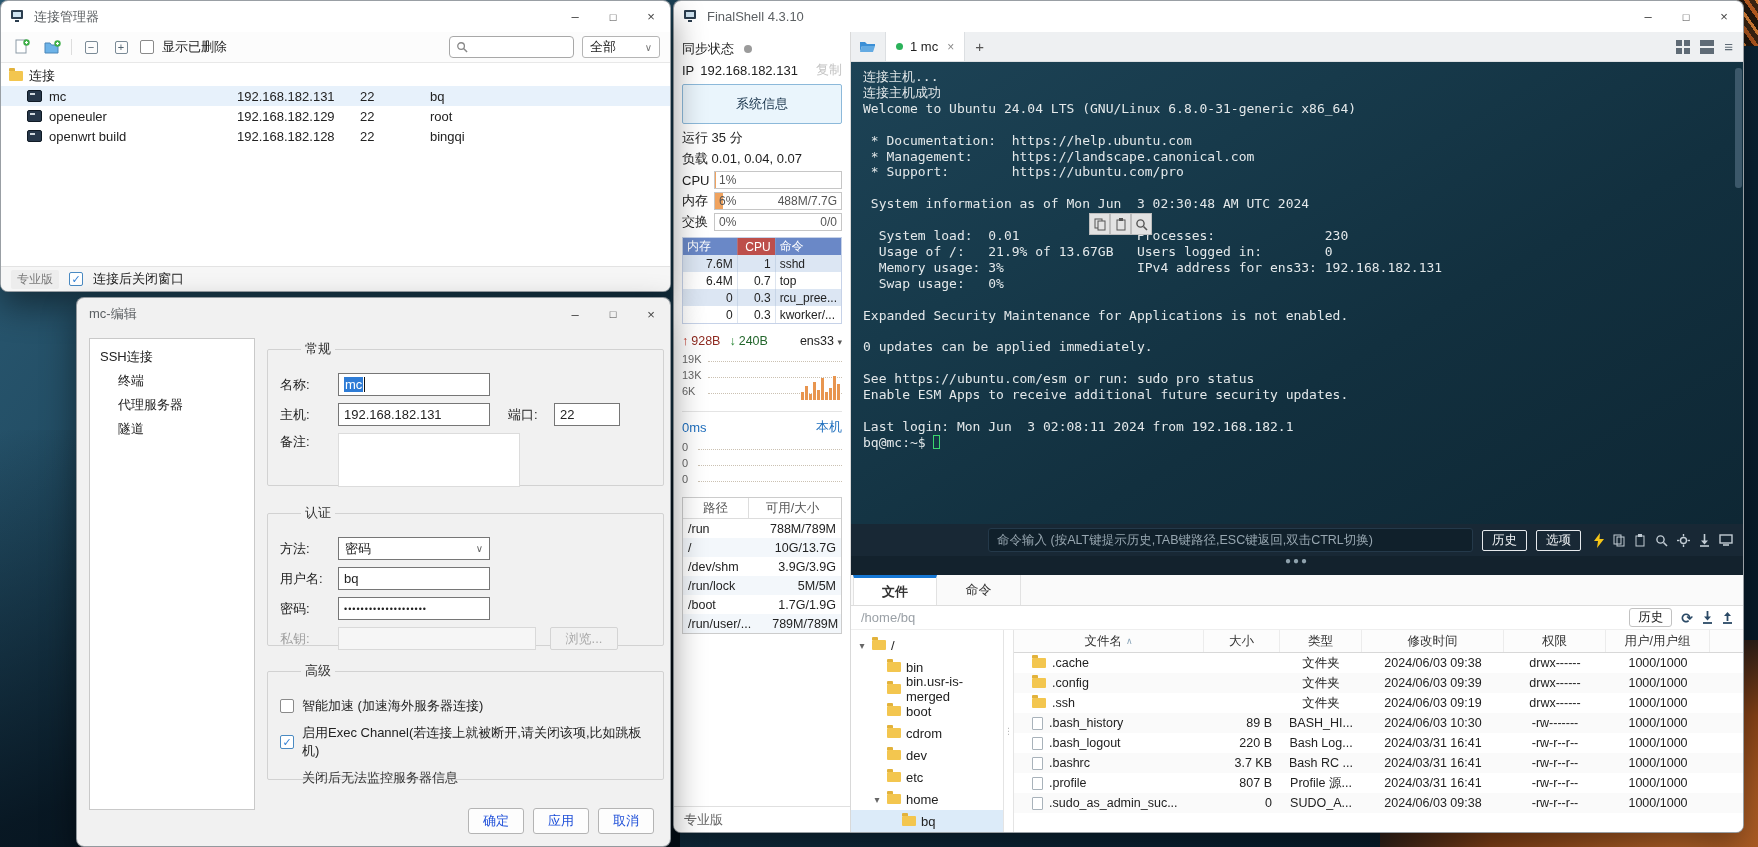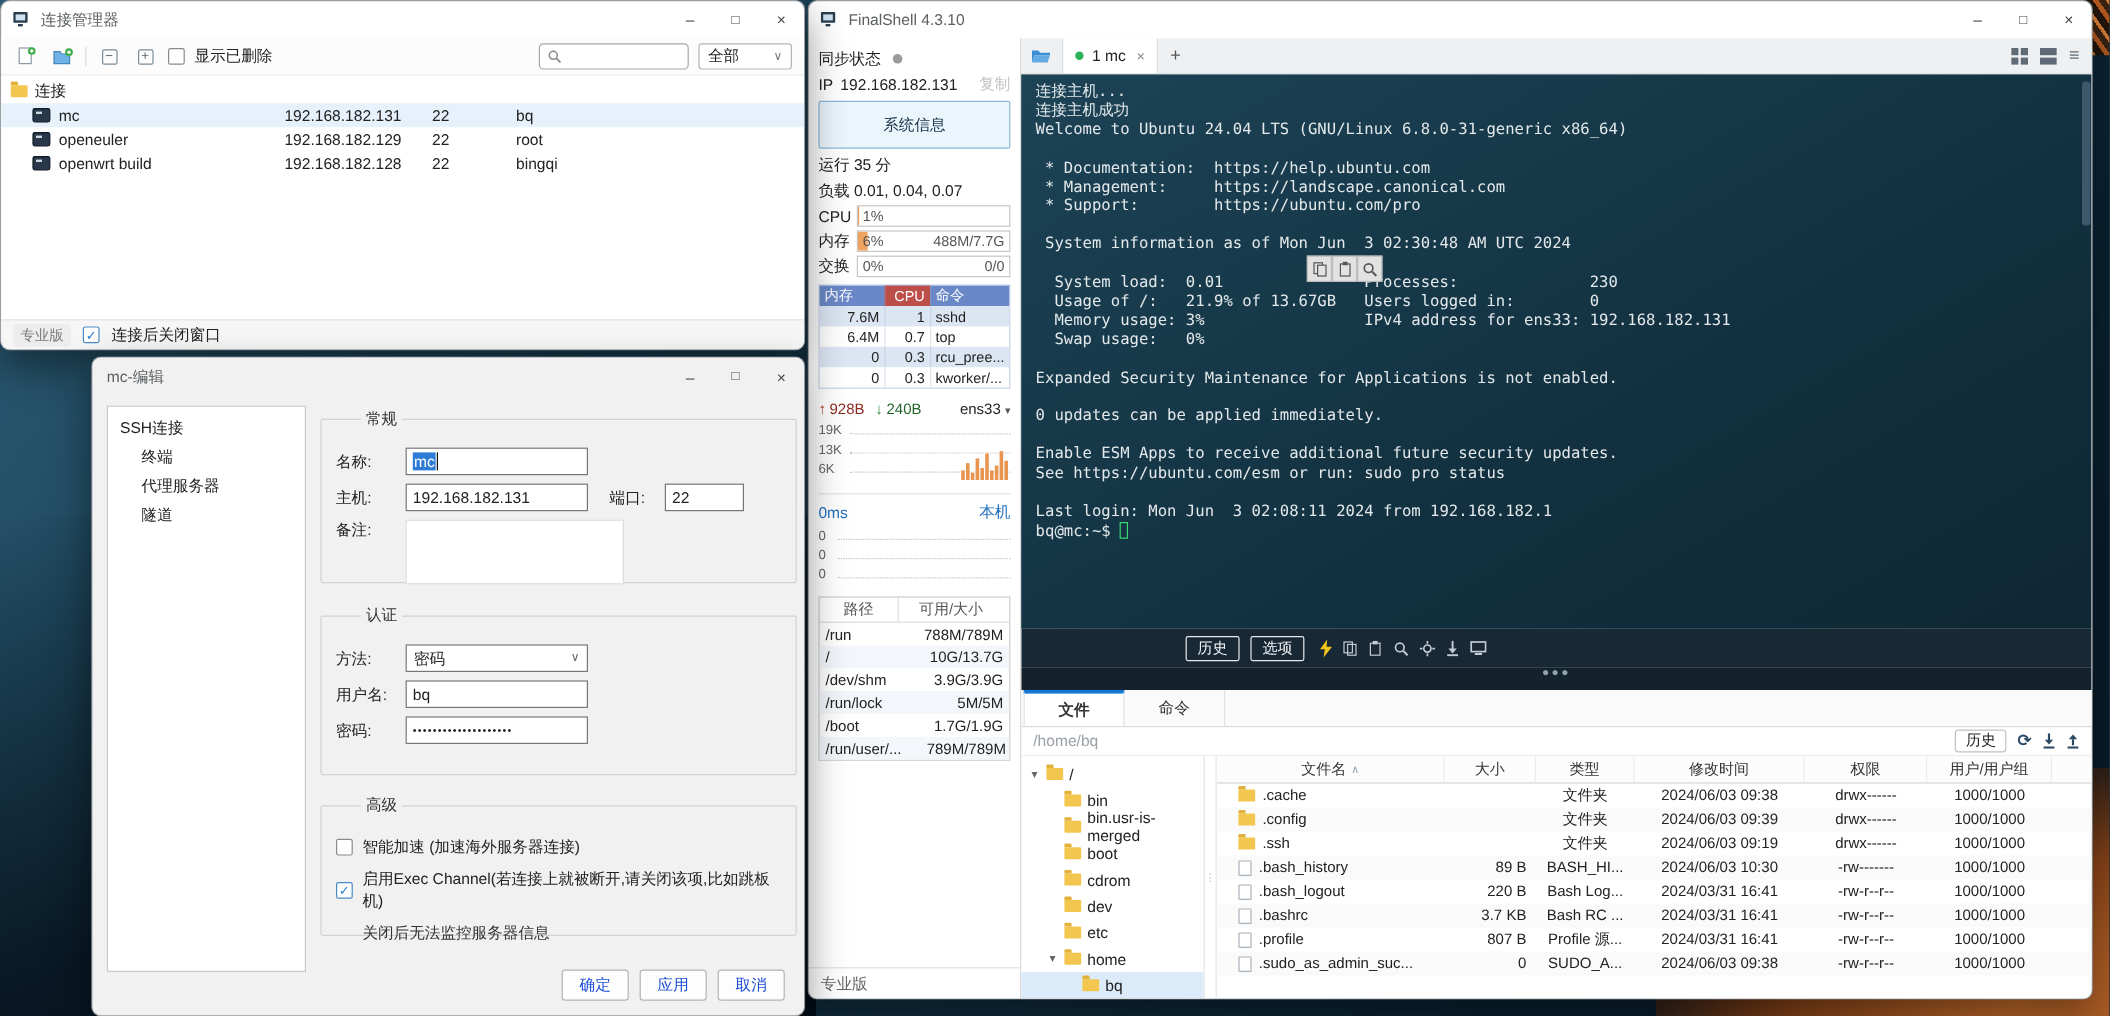--- a/index.html
+++ b/index.html
@@ -415,22 +415,22 @@
               <div class="tline">&nbsp;</div>
               <div class="tline">  System load:  0.01               Processes:              230</div>
               <div class="tline">  Usage of /:   21.9% of 13.67GB   Users logged in:        0</div>
               <div class="tline">  Memory usage: 3%                 IPv4 address for ens33: 192.168.182.131</div>
               <div class="tline">  Swap usage:   0%</div>
               <div class="tline">&nbsp;</div>
               <div class="tline">Expanded Security Maintenance for Applications is not enabled.</div>
               <div class="tline">&nbsp;</div>
               <div class="tline">0 updates can be applied immediately.</div>
               <div class="tline">&nbsp;</div>
+              <div class="tline">See https://ubuntu.com/esm or run: sudo pro status</div>
               <div class="tline">Enable ESM Apps to receive additional future security updates.</div>
-              <div class="tline">See https://ubuntu.com/esm or run: sudo pro status</div>
               <div class="tline">&nbsp;</div>
               <div class="tline">Last login: Mon Jun  3 02:08:11 2024 from 192.168.182.1</div>
               <div class="tline"><span>bq@mc:~$ </span><span class="cursor"></span></div>
             </div>
           <div class="termtools">
             <span class="ttool">
                 <svg width="12" height="13" viewBox="0 0 12 13">
                   <rect x="1" y="1" width="7" height="9" fill="none" stroke="#555"></rect>
                   <rect x="4" y="3" width="7" height="9" fill="#e2e2e2" stroke="#555"></rect>
                 </svg>
@@ -446,20 +446,23 @@
                   <circle cx="5.5" cy="5.5" r="3.6" fill="none" stroke="#555" stroke-width="1.4"></circle>
                   <line x1="8.5" y1="8.5" x2="12" y2="12" stroke="#555" stroke-width="1.6"></line>
                 </svg>
               </span>
           </div>
           <div class="termscroll"></div>
         </div>
 
         <div class="cmdbar">
           <span class="cmdspacer"></span>
+          <div class="cmdinput">
+            <span>命令输入 (按ALT键提示历史,TAB键路径,ESC键返回,双击CTRL切换)</span>
+          </div>
           <span class="cmdbtn">历史</span>
           <span class="cmdbtn">选项</span>
           <span class="cmdicons">
             <span>
                 <svg width="10" height="15" viewBox="0 0 10 15">
                   <polygon points="6,0 0,8 4,8 3,15 10,6 5.5,6" fill="#f5c518"></polygon>
                 </svg>
               </span>
             <span>
                 <svg width="12" height="13" viewBox="0 0 12 13">
@@ -827,20 +830,25 @@
         </span>
       </div>
       <div class="frow">
         <span class="flabel">用户名:</span>
         <span class="tinput w150">bq</span>
       </div>
       <div class="frow">
         <span class="flabel">密码:</span>
         <span class="tinput w150" style="font-size:9px;letter-spacing:1px;">••••••••••••••••••••</span>
       </div>
+      <div class="frow">
+        <span class="flabel dis">私钥:</span>
+        <span class="tinput dis"></span>
+        <span class="browse">浏览...</span>
+      </div>
     </fieldset>
 
     <fieldset class="grp g3">
       <legend>高级</legend>
       <div class="cbrow">
         <span class="cb">✓</span>
         <span>智能加速 (加速海外服务器连接)</span>
       </div>
       <div class="cbrow">
         <span class="cb on">✓</span>

